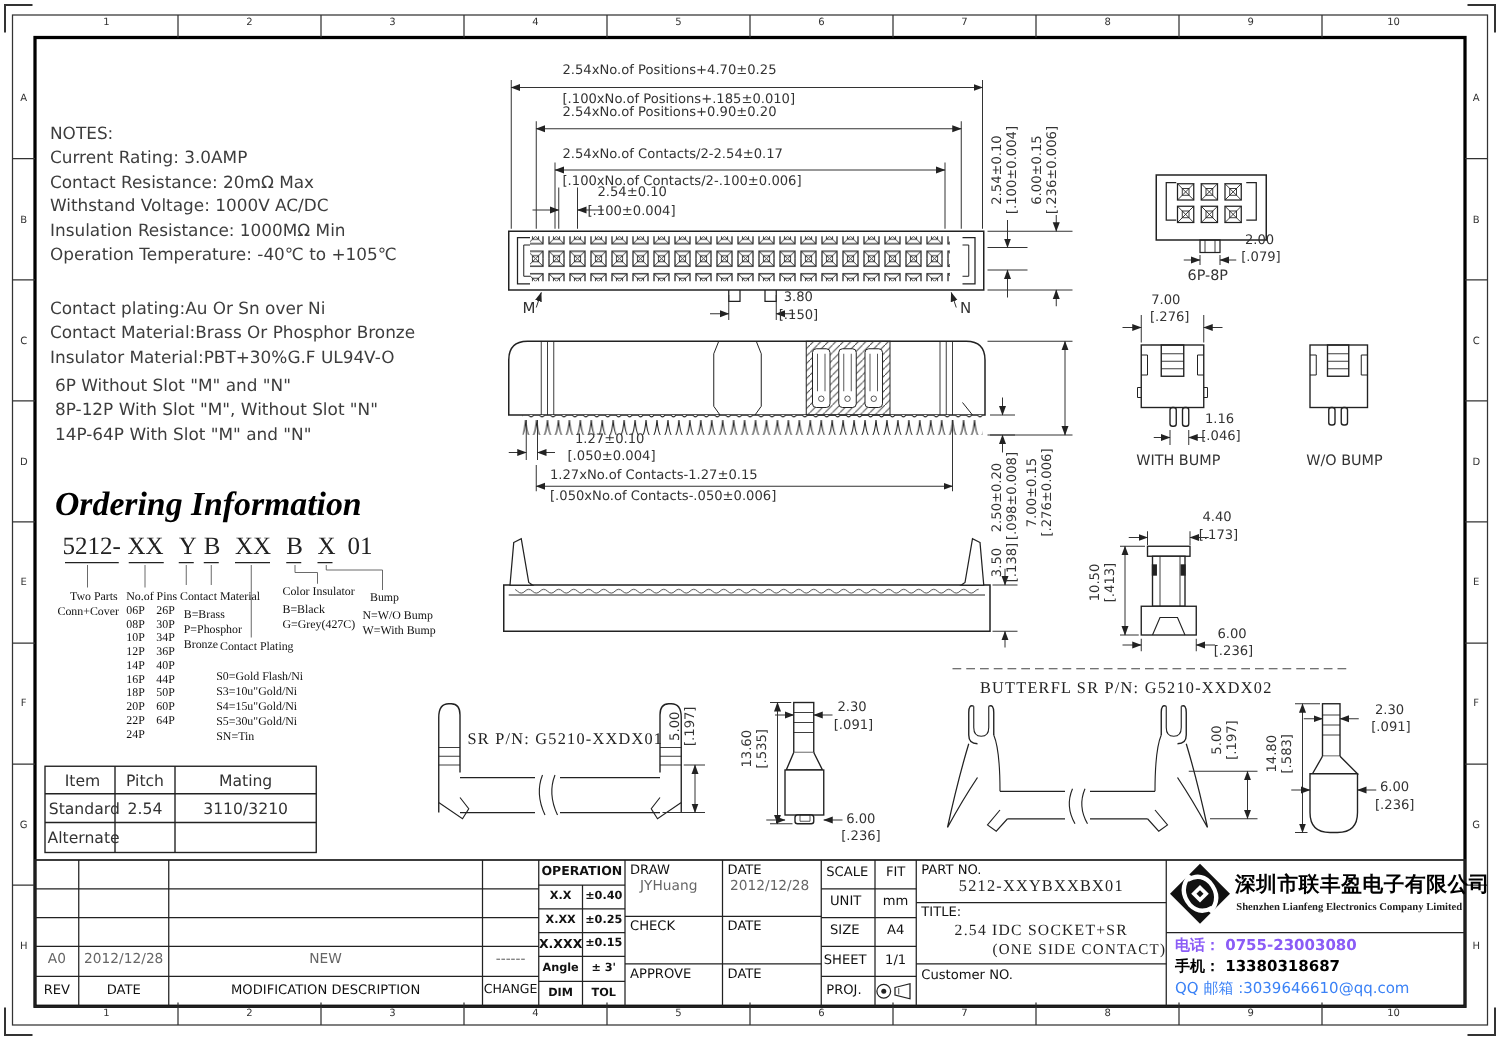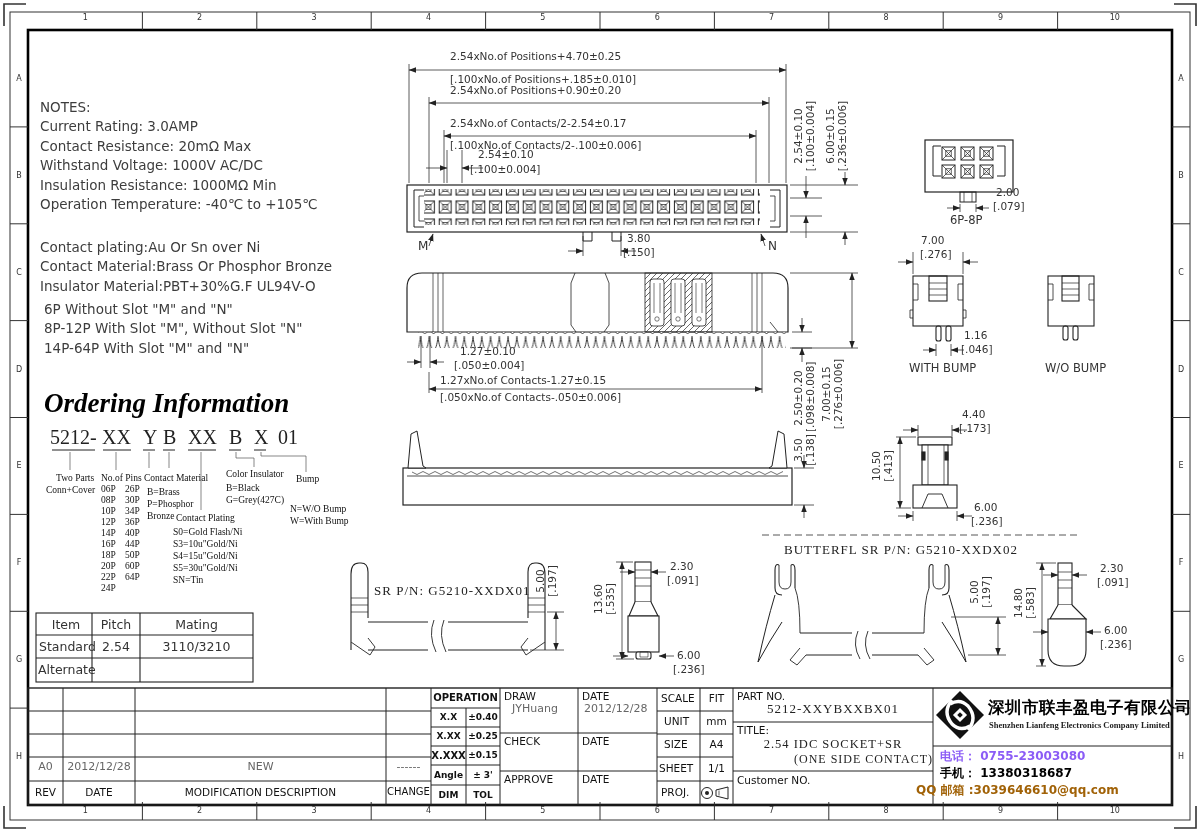--- a/index.html
+++ b/index.html
@@ -486,34 +486,34 @@
     <div><span style="display:inline-block;width:24px">24P</span><span></span></div>
   </div>
   <div class="t small-lbl" style="left:144px;top:472px">
     <div>Contact Material</div>
     <div style="margin-left:3px;margin-top:2px">B=Brass</div>
     <div style="margin-left:3px">P=Phosphor</div>
     <div style="margin-left:3px">Bronze</div>
   </div>
   <div class="t small-lbl" style="left:176px;top:512px">
     <div>Contact Plating</div>
-    <div style="margin-left:-3px;margin-top:2px">S0=Gold Flash/Ni</div>
+    <div style="margin-left:-3px;margin-top:12px">S0=Gold Flash/Ni</div>
     <div style="margin-left:-3px">S3=10u"Gold/Ni</div>
     <div style="margin-left:-3px">S4=15u"Gold/Ni</div>
     <div style="margin-left:-3px">S5=30u"Gold/Ni</div>
     <div style="margin-left:-3px">SN=Tin</div>
   </div>
   <div class="t small-lbl" style="left:226px;top:468px">
     <div>Color Insulator</div>
     <div style="margin-top:2px">B=Black</div>
     <div>G=Grey(427C)</div>
   </div>
   <div class="t small-lbl" style="left:296px;top:473px">
     <div>Bump</div>
-    <div style="margin-left:-6px;margin-top:18px">N=W/O Bump</div>
+    <div style="margin-left:-6px;margin-top:2px">N=W/O Bump</div>
     <div style="margin-left:-6px">W=With Bump</div>
   </div>
 
   <div>
     <div class="t cad ctr" style="left:36px;top:618px;width:60px;font-size:12.5px">Item</div>
     <div class="t cad ctr" style="left:92px;top:618px;width:48px;font-size:12.5px">Pitch</div>
     <div class="t cad ctr" style="left:140px;top:618px;width:113px;font-size:12.5px">Mating</div>
     <div class="t cad" style="left:39px;top:640px;font-size:12.5px">Standard</div>
     <div class="t cad ctr" style="left:92px;top:640px;width:48px;font-size:12.5px">2.54</div>
     <div class="t cad ctr" style="left:140px;top:640px;width:113px;font-size:12.5px">3110/3210</div>
@@ -564,15 +564,15 @@
   <div class="t serif" style="left:733px;top:702px;width:200px;text-align:center;font-size:13px;letter-spacing:1px">5212-XXYBXXBX01</div>
   <div class="t tb" style="left:737px;top:724px">TITLE:</div>
   <div class="t serif" style="left:733px;top:737px;width:200px;text-align:center;font-size:12.5px;letter-spacing:1px">2.54 IDC SOCKET+SR</div>
   <div class="t serif" style="left:733px;top:753px;width:200px;text-align:right;font-size:12px;letter-spacing:1px">(ONE SIDE CONTACT)</div>
   <div class="t tb" style="left:737px;top:774px">Customer NO.</div>
 
   <div class="t" style="left:988px;top:699px;font-size:16.5px;font-weight:bold;color:#000;letter-spacing:0.5px">深圳市联丰盈电子有限公司</div>
   <div class="t serif" style="left:989px;top:721px;font-size:8.5px;font-weight:bold;color:#222">Shenzhen Lianfeng Electronics Company Limited</div>
   <div class="t" style="left:940px;top:750px;font-size:12px;font-weight:bold;color:#8b5cf6">电话： 0755-23003080</div>
   <div class="t" style="left:940px;top:767px;font-size:12px;font-weight:bold;color:#000">手机： 13380318687</div>
-  <div class="t" style="left:916px;top:784px;font-size:12px;font-weight:bold;color:#a16207">QQ 邮箱 :3039646610@qq.com</div>
+  <div class="t" style="left:940px;top:784px;font-size:12px;font-weight:normal;color:#3b82f6">QQ 邮箱 :3039646610@qq.com</div>
 
 </div>
 
 </body></html>

